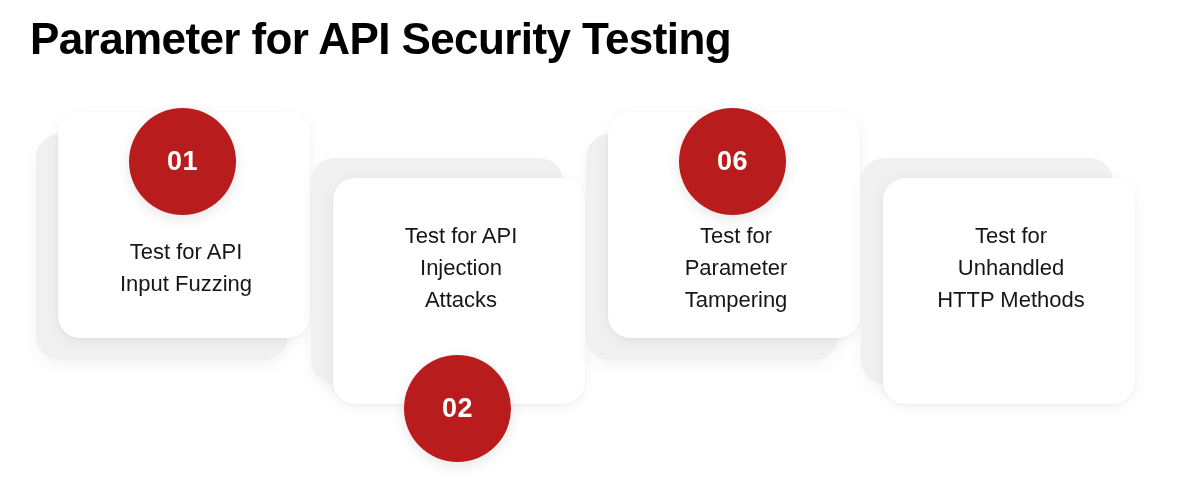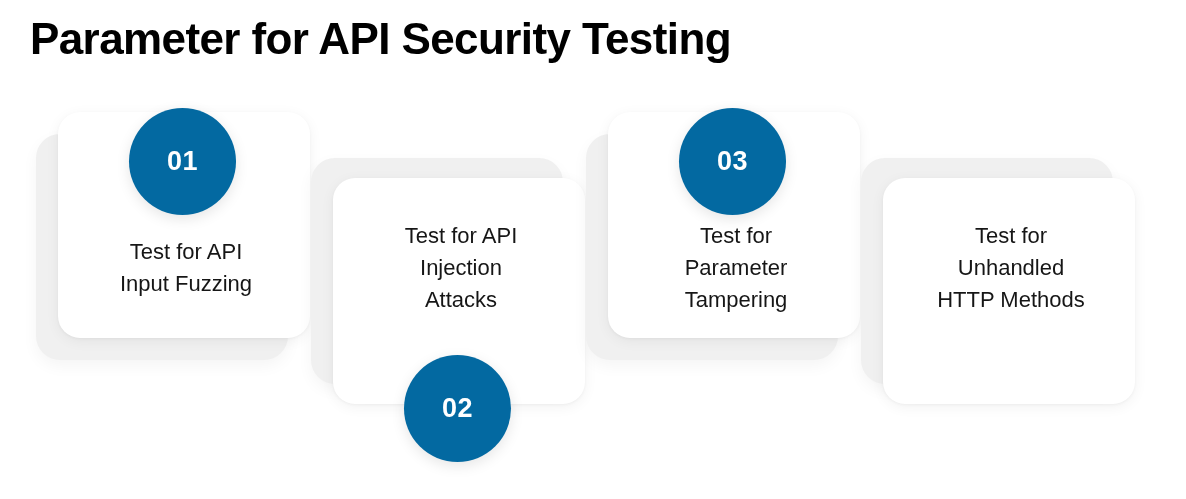--- a/index.html
+++ b/index.html
@@ -88,21 +88,21 @@
     box-sizing: border-box;
   }
   .step.odd .step-label  { top: 140px; }
   .step.even .step-label { top: 140px; }
 
   .step-badge {
     position: absolute;
     width: 107px;
     height: 107px;
     border-radius: 50%;
-    background: #0369a1;
+    background: #b91c1c;
     box-shadow: 0 4px 14px rgba(0,0,0,0.10);
     display: flex;
     align-items: center;
     justify-content: center;
     z-index: 5;
   }
   .step.odd .step-badge  { left: 93px;  top: 12px; }
   .step.even .step-badge { left: 93px;  top: 259px; text-align: center; }
 
   .step-badge-num {
@@ -149,21 +149,21 @@
       </div>
     </div>
 
     <div class="step odd" id="step-3">
       <div class="step-plate"></div>
       <div class="step-card"></div>
       <div class="step-label" style="white-space: pre-line; top: 124px;">Test for
 Parameter
 Tampering</div>
       <div class="step-badge">
-        <span class="step-badge-num">03</span>
+        <span class="step-badge-num">06</span>
       </div>
     </div>
 
     <div class="step even" id="step-4">
       <div class="step-plate"></div>
       <div class="step-card"></div>
       <div class="step-label" style="white-space: pre-line; top: 124px;">Test for
 Unhandled
 HTTP Methods</div>
     </div>

